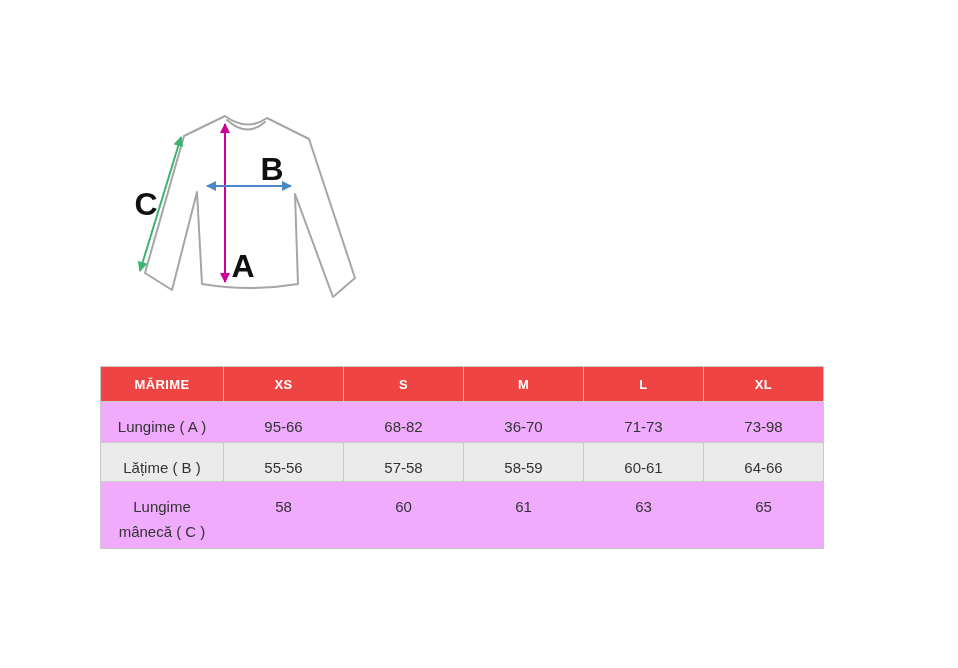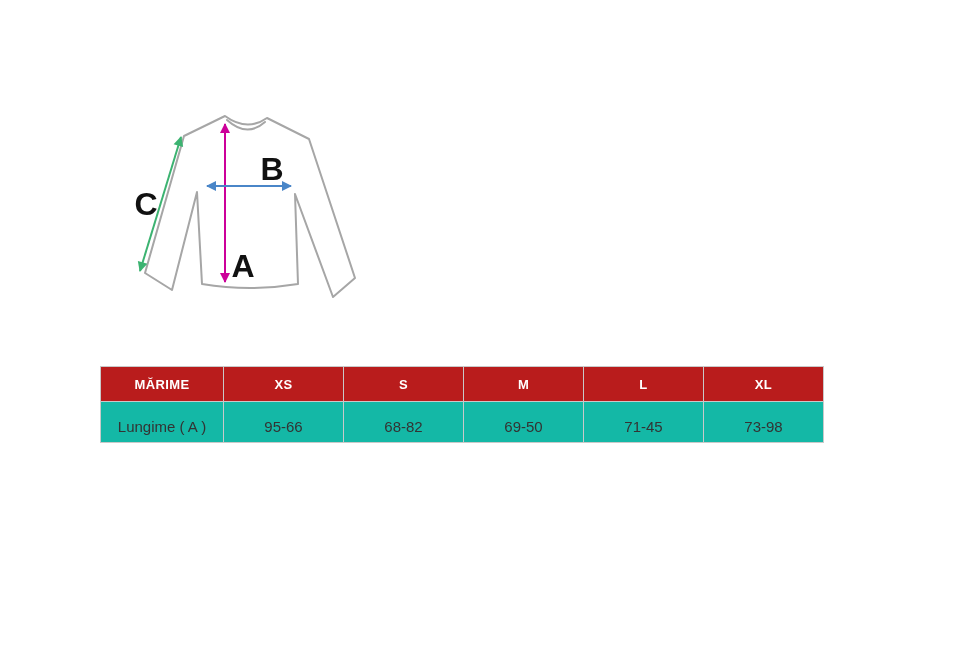--- a/index.html
+++ b/index.html
@@ -37,35 +37,35 @@
     top: 366px;
     width: 723px;
     border-collapse: collapse;
     table-layout: fixed;
   }
   #size-table th, #size-table td {
     border: 1px solid #c9c9c9;
     text-align: center;
   }
   #size-table thead th {
-    background: #b91c1c;
+    background: #ef4444;
     color: #ffffff;
     font-size: 13px;
     font-weight: bold;
     letter-spacing: 0.4px;
     height: 34px;
     padding: 0;
   }
   #size-table tbody td {
     font-size: 15px;
     color: #333333;
     vertical-align: top;
     padding: 12px 6px 0 6px;
     line-height: 25px;
-    background: #14b8a6;
+    background: #f0abfc;
   }
   #size-table tbody tr:nth-child(1) { height: 41px; }
   #size-table tbody tr:nth-child(2) { height: 39px; }
   #size-table tbody tr:nth-child(2) td { background: #ebebeb; }
   #size-table tbody tr:nth-child(3) { height: 67px; }
 </style>
 </head>
 <body>
 
 <svg id="diagram" viewBox="100 95 300 215" xmlns="http://www.w3.org/2000/svg">
@@ -125,18 +125,34 @@
       <th>M</th>
       <th>L</th>
       <th>XL</th>
     </tr>
   </thead>
   <tbody>
     <tr>
       <td>Lungime ( A )</td>
       <td>95-66</td>
       <td>68-82</td>
-      <td>69-50</td>
-      <td>71-45</td>
+      <td>36-70</td>
+      <td>71-73</td>
       <td>73-98</td>
+    </tr>
+    <tr>
+      <td>Lățime ( B )</td>
+      <td>55-56</td>
+      <td>57-58</td>
+      <td>58-59</td>
+      <td>60-61</td>
+      <td>64-66</td>
+    </tr>
+    <tr>
+      <td>Lungime mânecă ( C )</td>
+      <td>58</td>
+      <td>60</td>
+      <td>61</td>
+      <td>63</td>
+      <td>65</td>
     </tr>
   </tbody>
 </table>
 
 </body></html>

